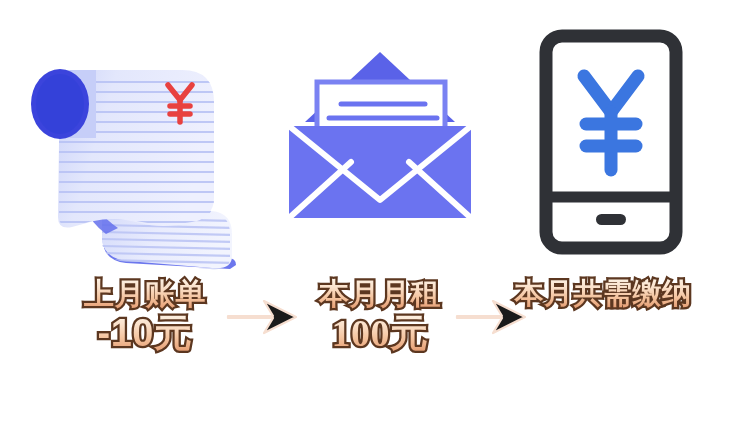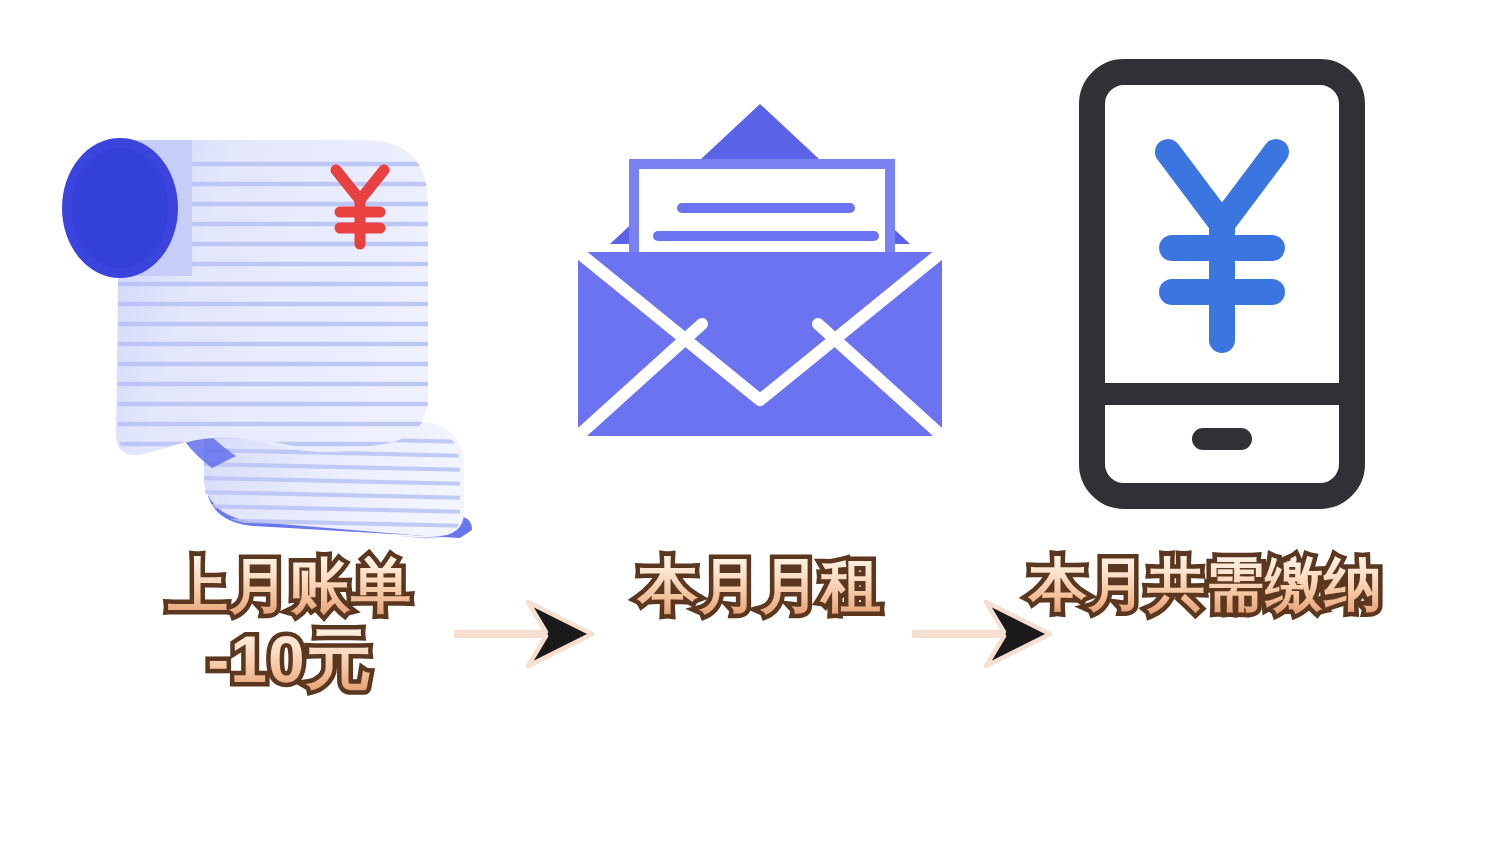--- a/index.html
+++ b/index.html
@@ -93,21 +93,21 @@
     font-weight: bold;
     letter-spacing: 0.5px;
     color: #5c3720;
     -webkit-text-stroke: 4.5px #5c3720;
     z-index: 1;
   }
 
   .cap-cn .cap-line,
   .cap-cn .cap-line-stroke { font-size: 30px; }
   .cap-num .cap-line,
-  .cap-num .cap-line-stroke { font-size: 33px; }
+  .cap-num .cap-line-stroke { font-size: 38px; }
 
   .caption.c3 .cap-cn .cap-line,
   .caption.c3 .cap-cn .cap-line-stroke { font-size: 29px; }
 
   .cap-block { margin: 0; padding: 0; }
   .cap-block + .cap-block { margin-top: 3px; }
 
   
   .arrow {
     position: absolute;
@@ -256,20 +256,26 @@
       </div>
     </div>
 
     <div class="caption c2">
       <div class="cap-block cap-cn">
         <span class="cap-line-wrap">
           <span class="cap-line-stroke">本月月租</span>
           <span class="cap-line">本月月租</span>
         </span>
       </div>
+      <div class="cap-block cap-num">
+        <span class="cap-line-wrap">
+          <span class="cap-line-stroke">100元</span>
+          <span class="cap-line">100元</span>
+        </span>
+      </div>
     </div>
 
     <div class="caption c3">
       <div class="cap-block cap-cn">
         <span class="cap-line-wrap">
           <span class="cap-line-stroke">本月共需缴纳</span>
           <span class="cap-line">本月共需缴纳</span>
         </span>
       </div>
     </div>

